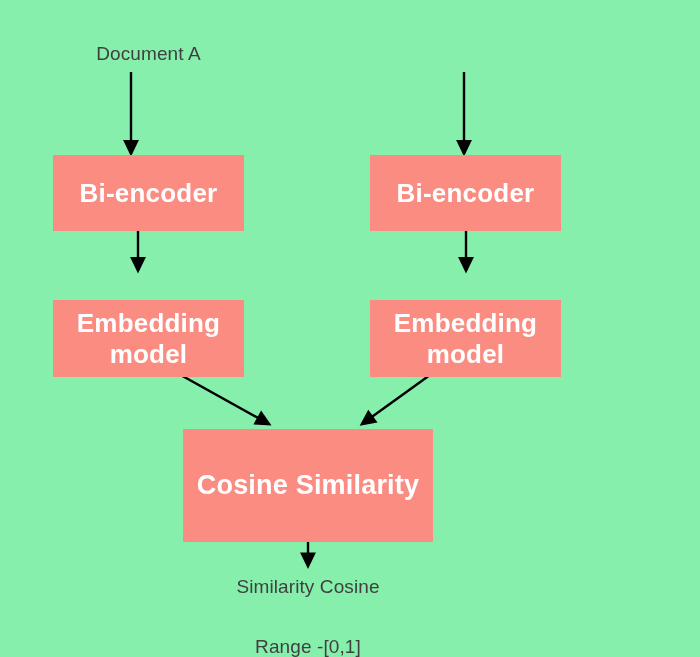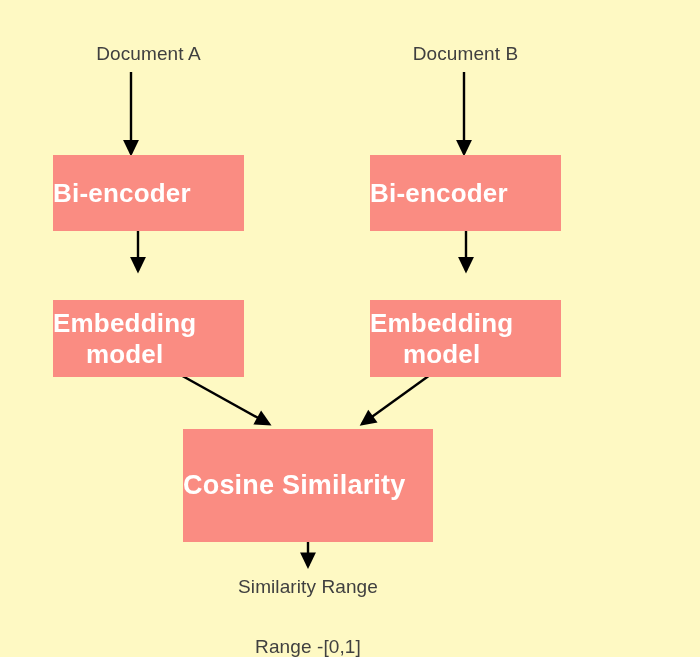--- a/index.html
+++ b/index.html
@@ -7,38 +7,39 @@
     padding: 0;
     background: #ffffff;
   }
   body {
     font-family: "Liberation Sans", sans-serif;
   }
   #canvas {
     position: relative;
     width: 700px;
     height: 657px;
-    background: #fef9c3;
+    background: #86efac;
     overflow: hidden;
   }
   .label {
     position: absolute;
     color: #404040;
     font-size: 19px;
     line-height: 25px;
     font-weight: 400;
     text-align: center;
     white-space: pre;
     letter-spacing: 0.1px;
   }
   .node {
     position: absolute;
     background: #FA8C82;
     display: flex;
     align-items: center;
+    justify-content: center;
     text-align: center;
     color: #ffffff;
     font-weight: 700;
     letter-spacing: 0.2px;
     box-sizing: border-box;
   }
   .node-text {
     display: block;
     white-space: pre-line;
     line-height: 1.18;
@@ -77,21 +78,20 @@
 
     <line x1="466" y1="231" x2="466" y2="270.5" stroke="#000000" stroke-width="2.4" marker-end="url(#ah)"></line>
 
     <line x1="466" y1="349" x2="362" y2="424" stroke="#000000" stroke-width="2.4" marker-end="url(#ah)"></line>
 
     <line x1="308" y1="521" x2="308" y2="566" stroke="#000000" stroke-width="2.4" marker-end="url(#ah)"></line>
   </svg>
 
   <div class="label" style="left:53px; top:41px; width:191px;">Document A</div>
 
-  <div class="label" style="left:370px; top:41px; width:191px;">Document B</div>
 
   <div class="node n-small" style="left:53px; top:155px; width:191px; height:76px;">
     <span class="node-text">Bi-encoder</span>
   </div>
 
   <div class="node n-med" style="left:53px; top:272px; width:191px; height:77px;">
     <span class="node-text">Embedding
 model</span>
   </div>
 
@@ -101,17 +101,17 @@
 
   <div class="node n-med" style="left:370px; top:272px; width:191px; height:77px;">
     <span class="node-text">Embedding
 model</span>
   </div>
 
   <div class="node n-big" style="left:183px; top:429px; width:250px; height:113px;">
     <span class="node-text">Cosine Similarity</span>
   </div>
 
-  <div class="label" style="left:183px; top:574px; width:250px;">Similarity Range</div>
+  <div class="label" style="left:183px; top:574px; width:250px;">Similarity Cosine</div>
 
   <div class="label" style="left:183px; top:634px; width:250px;">Range -[0,1]</div>
 
 </div>
 
 </body></html>

